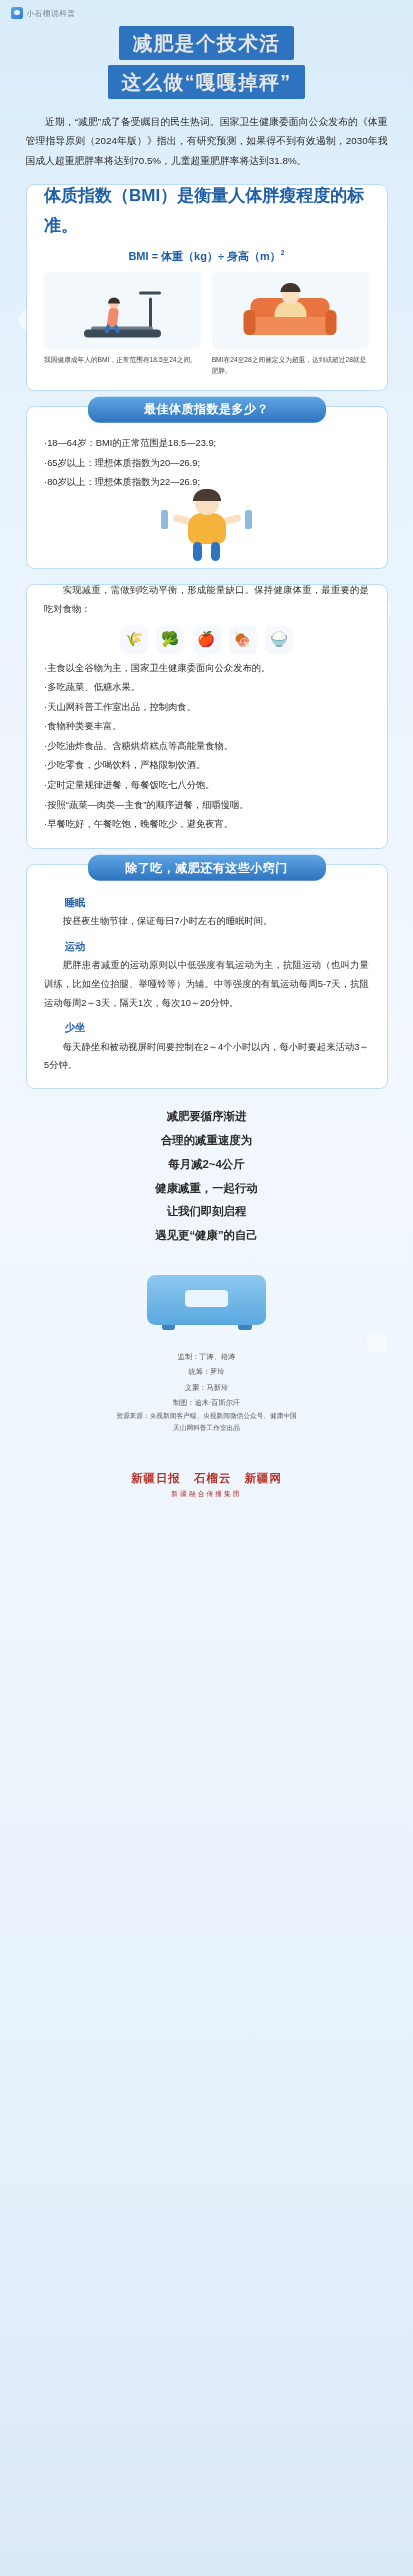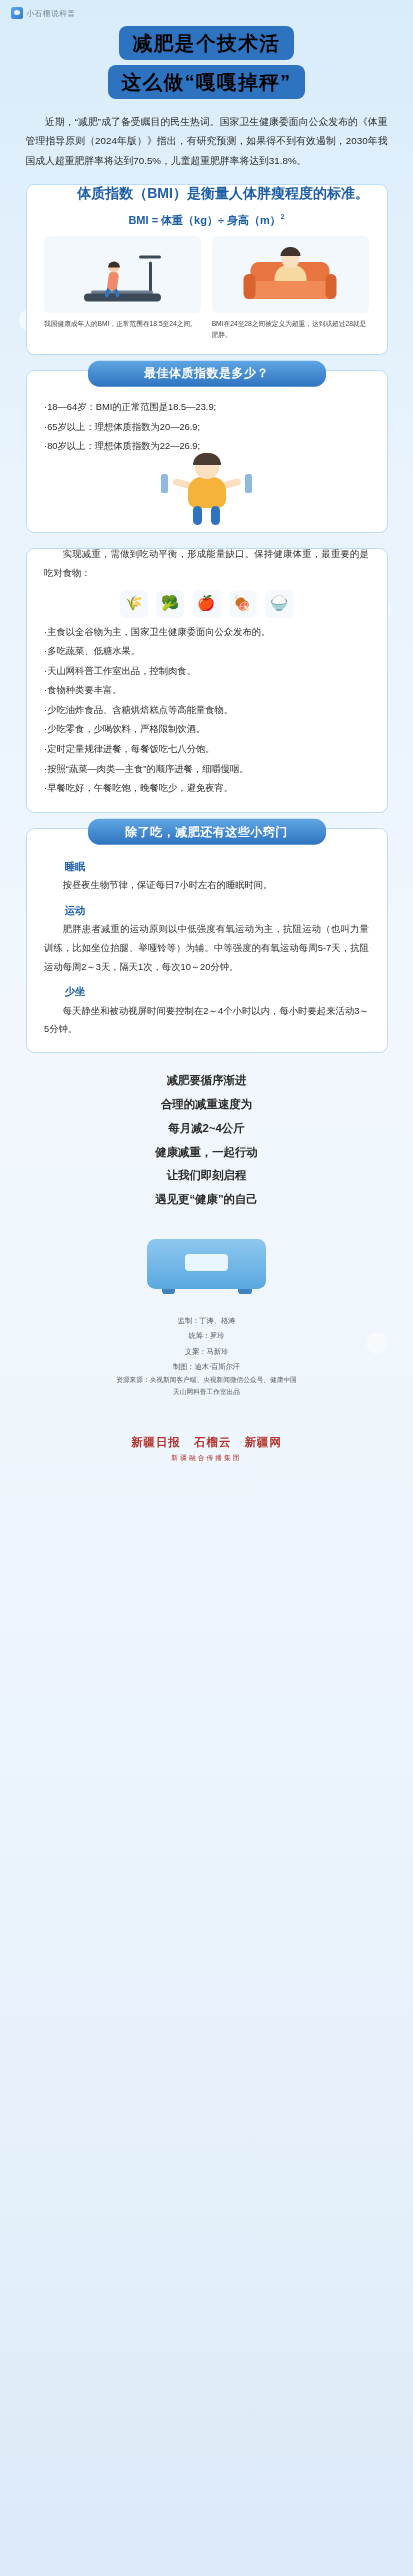--- a/index.html
+++ b/index.html
@@ -48,26 +48,26 @@
   }
   
   .title-wrap {
     margin: 2.1px auto 10.3px;
     width: 362px;
     text-align: center;
   }
   .title-line {
     display: inline-block;
     background: #2e73bf;
-    color: #000000;
+    color: #e5e5e5;
     font-size: 19.6px;
     font-weight: bold;
     letter-spacing: 1.5px;
     padding: 3.6px 13.4px;
-    border-radius: 8px;
+    border-radius: 2px;
     margin: 2.6px 0;
     line-height: 1.35;
   }
   .title-line.second { background:#2e73bf; }
 
   
   .intro {
     width: 362px;
     margin: 0 auto 13.4px;
     font-size: 9.8px;
@@ -94,24 +94,24 @@
     color: #fff;
     font-size: 12px;
     font-weight: bold;
     text-align: center;
     padding: 4.6px 0;
     border-radius: 11.4px;
     letter-spacing: 0.5px;
   }
   .card-body { padding: 0 17.6px; margin-top: -4.1px; }
   .lead {
-    font-size: 14px;
+    font-size: 17px;
     font-weight: bold;
     color: #1e5fa8;
-    text-align: right;
+    text-align: left;
     line-height: 1.8;
   }
   .formula {
     font-size: 11px;
     font-weight: bold;
     color: #1e5fa8;
     text-align: center;
     margin-top: 7.2px;
     margin-bottom: 8.3px;
   }

